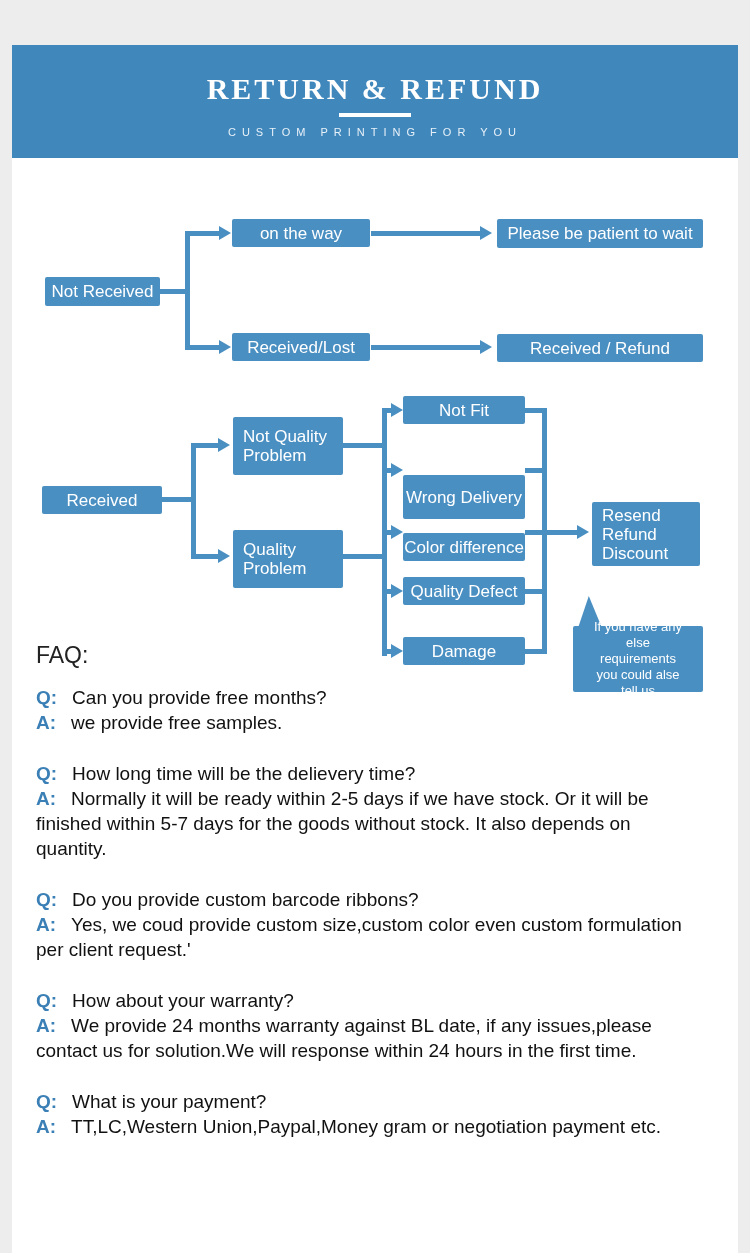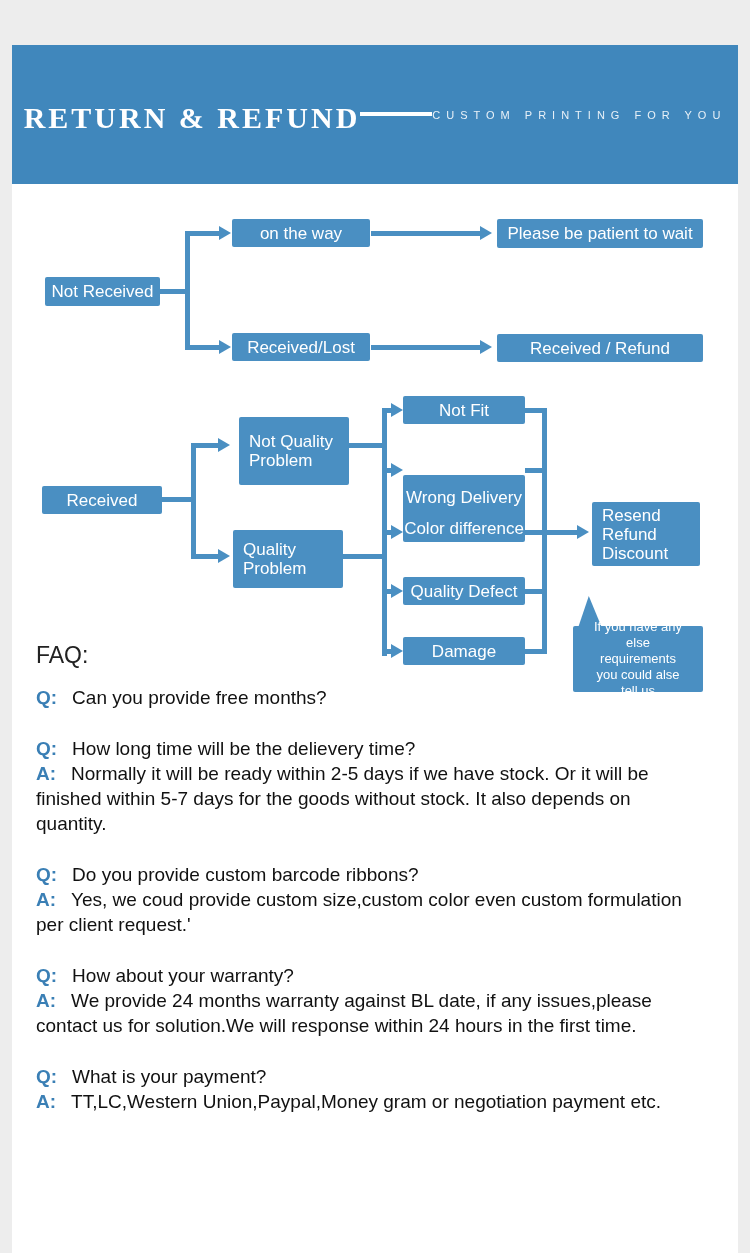--- a/index.html
+++ b/index.html
@@ -7,44 +7,44 @@
     --header:#4087bc;
     --qa:#3a7fb5;
     --pagebg:#ededed;
   }
   *{box-sizing:border-box;margin:0;padding:0}
   html,body{background:var(--pagebg);font-family:"Liberation Sans",sans-serif}
   .page{position:relative;width:750px;height:1253px;background:var(--pagebg);overflow:hidden;margin:0 auto}
   .card{position:absolute;left:12px;top:45px;width:726px;height:1208px;background:#ffffff}
 
   
-  .header{position:absolute;left:12px;top:45px;width:726px;height:139px;background:var(--header);
-          display:flex;flex-direction:row;align-items:center;justify-content:center}
+  .header{position:absolute;left:12px;top:45px;width:726px;height:113px;background:var(--header);
+          display:flex;flex-direction:column;align-items:center;justify-content:center}
   .header .title{color:#fff;font-family:"Liberation Serif",serif;font-weight:bold;
                  font-size:30px;letter-spacing:3px;margin-top:6px}
   .header .underline{width:72px;height:4px;background:#fff;margin:7px 0 9px 0}
   .header .subtitle{color:#e8f1f8;font-size:11px;letter-spacing:6px}
 
   
   .fbox{position:absolute;background:var(--accent);color:#fff;font-size:17px;border-radius:2px;
         display:flex;align-items:center;justify-content:center;text-align:center;line-height:19px}
   .fbox.left{justify-content:flex-start;text-align:left;padding-left:10px}
 
   .f1-root{left:45px;top:277px;width:115px;height:29px}
   .f1-b1{left:232px;top:219px;width:138px;height:28px}
   .f1-r1{left:497px;top:219px;width:206px;height:29px}
   .f1-b2{left:232px;top:333px;width:138px;height:28px}
   .f1-r2{left:497px;top:334px;width:206px;height:28px}
 
   .f2-root{left:42px;top:486px;width:120px;height:28px}
-  .f2-nq{left:239px;top:417px;width:110px;height:68px}
+  .f2-nq{left:233px;top:417px;width:110px;height:58px}
   .f2-q{left:233px;top:530px;width:110px;height:58px}
   .f2-x0{left:403px;top:396px;width:122px;height:28px}
   .f2-x1{left:403px;top:475px;width:122px;height:44px}
-  .f2-x2{left:403px;top:514px;width:122px;height:28px}
+  .f2-x2{left:403px;top:533px;width:122px;height:28px}
   .f2-x3{left:403px;top:577px;width:122px;height:28px}
   .f2-x4{left:403px;top:637px;width:122px;height:28px}
   .f2-res{left:592px;top:502px;width:108px;height:64px;padding-left:12px}
 
   .bubble{position:absolute;left:573px;top:626px;width:130px;height:66px;background:var(--accent);
           color:#fff;font-size:13px;line-height:16px;text-align:center;border-radius:2px;
           display:flex;align-items:center;justify-content:center;padding:15px}
   .bubble-tail{position:absolute;left:578px;top:596px;width:24px;height:32px;background:var(--accent);
                clip-path:polygon(45% 0,0 100%,100% 100%)}
 
@@ -154,20 +154,21 @@
   <div class="head h2f"></div>
 
   <div class="bubble-tail"></div>
   <div class="bubble">If you have any else requirements you could alse tell us</div>
 
   <div class="faq">
     <div class="faq-title">FAQ:</div>
 
     <div class="faq-item">
       <div><span class="prefix">Q:</span><span>Can you provide free months?</span></div>
+      <div><span class="prefix">A:</span><span>we provide free samples.</span></div>
     </div>
 
     <div class="faq-item">
       <div><span class="prefix">Q:</span><span>How long time will be the delievery time?</span></div>
       <div><span class="prefix">A:</span><span>Normally it will be ready within 2-5 days if we have stock. Or it will  be finished within 5-7 days for the goods without stock. It also depends on quantity.</span></div>
     </div>
 
     <div class="faq-item">
       <div><span class="prefix">Q:</span><span>Do you provide custom barcode ribbons?</span></div>
       <div><span class="prefix">A:</span><span>Yes, we coud provide custom size,custom color even custom formulation per client request.'</span></div>

